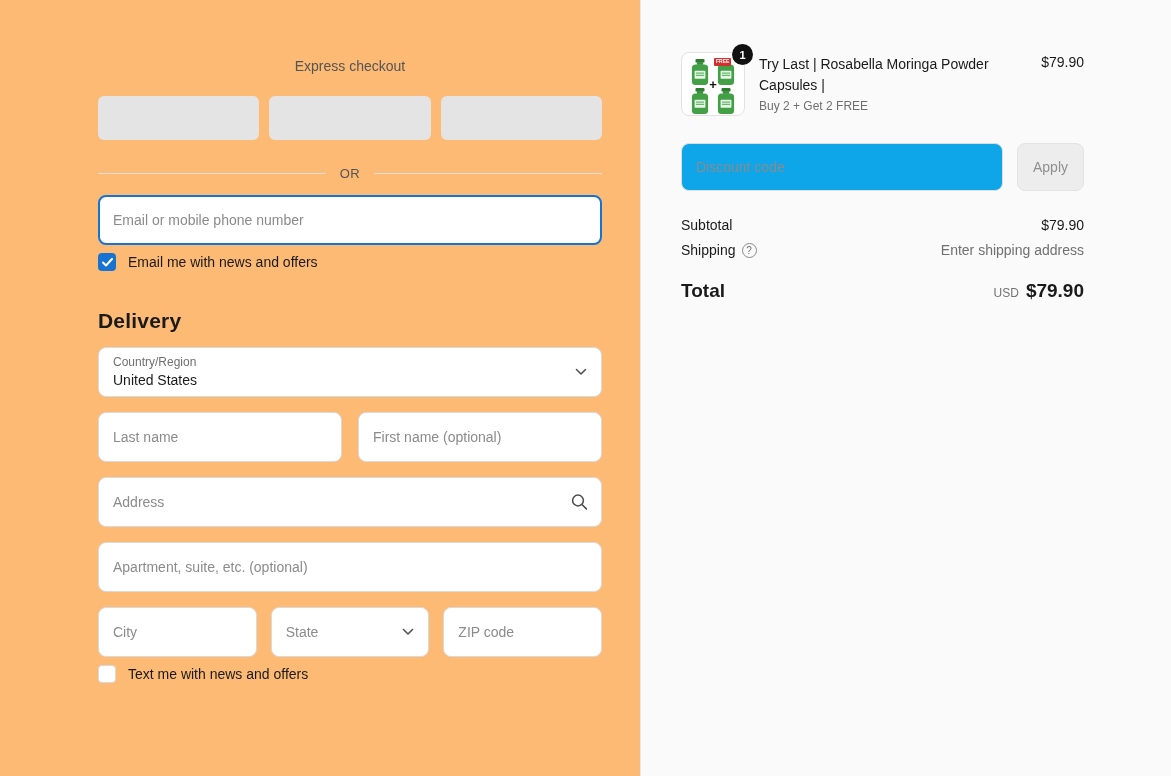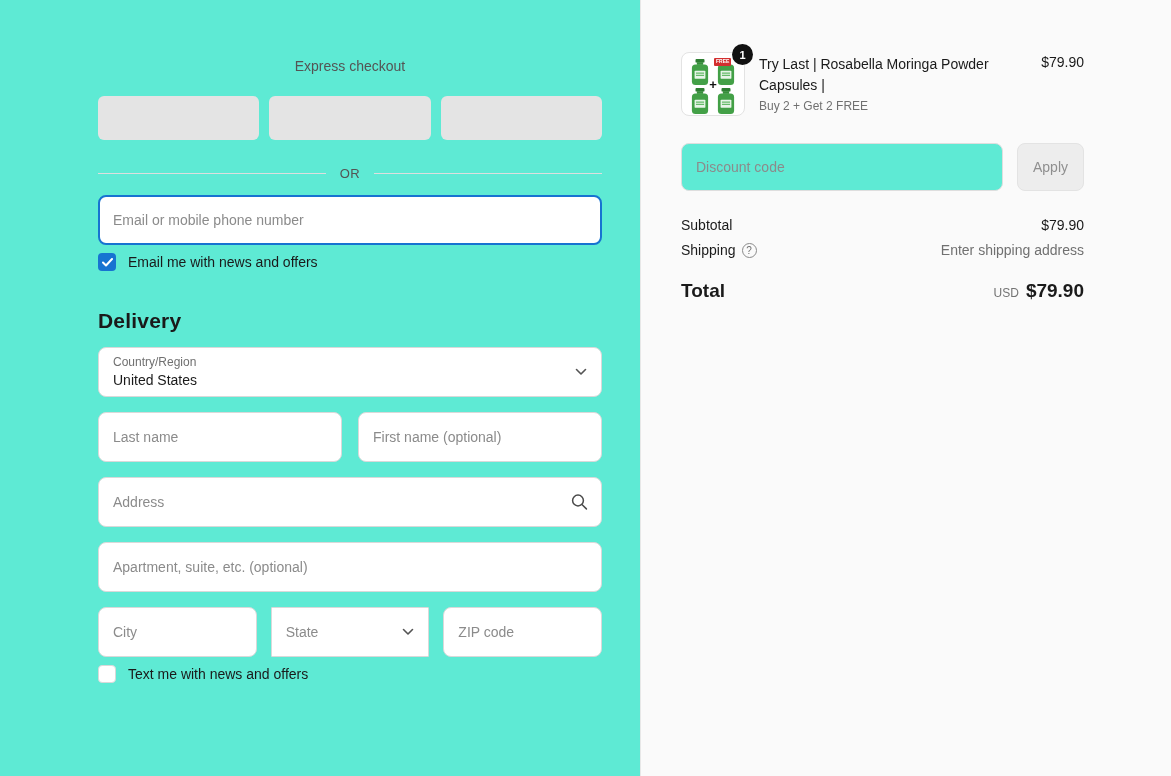--- a/index.html
+++ b/index.html
@@ -6,21 +6,21 @@
   html, body { width: 1171px; height: 776px; }
   body {
     font-family: "Liberation Sans", "DejaVu Sans", sans-serif;
     background: #ffffff;
     color: #1a1a1a;
     overflow: hidden;
   }
   .page { display: flex; width: 1171px; height: 776px; }
 
   
-  .left-pane { width: 640px; background: #5eead4; flex-shrink: 0; }
+  .left-pane { width: 640px; background: #fdba74; flex-shrink: 0; }
   .form-col { width: 504px; margin-left: 98px; }
 
   .express-label {
     margin-top: 58px; text-align: center;
     font-size: 14px; color: #545454;
   }
   .express-buttons { display: flex; gap: 10px; margin-top: 22px; }
   .express-btn {
     flex: 1 1 0; height: 44px; background: #e4e4e4;
     border-radius: 6px; border: none; cursor: pointer;
@@ -65,21 +65,21 @@
   .row-2 { display: flex; gap: 16px; margin-top: 15px; }
   .row-2 > * { flex: 1 1 0; }
   .row-3 { display: flex; gap: 14px; margin-top: 15px; }
   .row-3 > * { flex: 1 1 0; }
 
   .input-wrap { position: relative; margin-top: 15px; }
   .input-wrap .text-input { margin: 0; }
   .input-icon { position: absolute; right: 14px; top: 50%; transform: translateY(-50%); }
 
   .state-select {
-    position: relative; height: 50px; border: 1px solid #d9d9d9; border-radius: 1px;
+    position: relative; height: 50px; border: 1px solid #d9d9d9; border-radius: 8px;
     background: #fff; display: flex; align-items: center; padding: 0 14px; cursor: pointer;
   }
   .state-select .placeholder-text { font-size: 14px; color: #8b8b8b; }
 
   
   .right-pane {
     flex: 1 1 auto; background: #fafafa; border-left: 1px solid #e7e7e7;
     padding: 52px 0 0 40px;
   }
   .summary-content { width: 403px; }
@@ -109,21 +109,21 @@
     font-size: 11px; font-weight: 700; z-index: 3;
   }
   .product-details { flex: 1 1 auto; padding-left: 14px; padding-top: 2px; }
   .product-title { font-size: 14px; color: #1a1a1a; line-height: 21px; max-width: 240px; }
   .product-variant { font-size: 12px; color: #707070; margin-top: 3px; }
   .product-price { font-size: 14px; color: #1a1a1a; padding-top: 2px; margin-left: 8px; white-space: nowrap; }
 
   .discount-row { display: flex; gap: 14px; margin-top: 27px; }
   .discount-input {
     flex: 1 1 auto; height: 48px; border: 1px solid #dedede; border-radius: 8px;
-    padding: 0 14px; font-size: 14px; background: #5eead4; outline: none; font-family: inherit;
+    padding: 0 14px; font-size: 14px; background: #0ea5e9; outline: none; font-family: inherit;
     color: #1a1a1a;
   }
   .discount-input::placeholder { color: #8b8b8b; opacity: 1; }
   .apply-btn {
     width: 67px; height: 48px; background: #ededed; border: 1px solid #e3e3e3;
     border-radius: 8px; font-size: 14px; color: #8f8f8f; cursor: pointer;
     font-family: inherit;
   }
 
   .totals { margin-top: 26px; }

